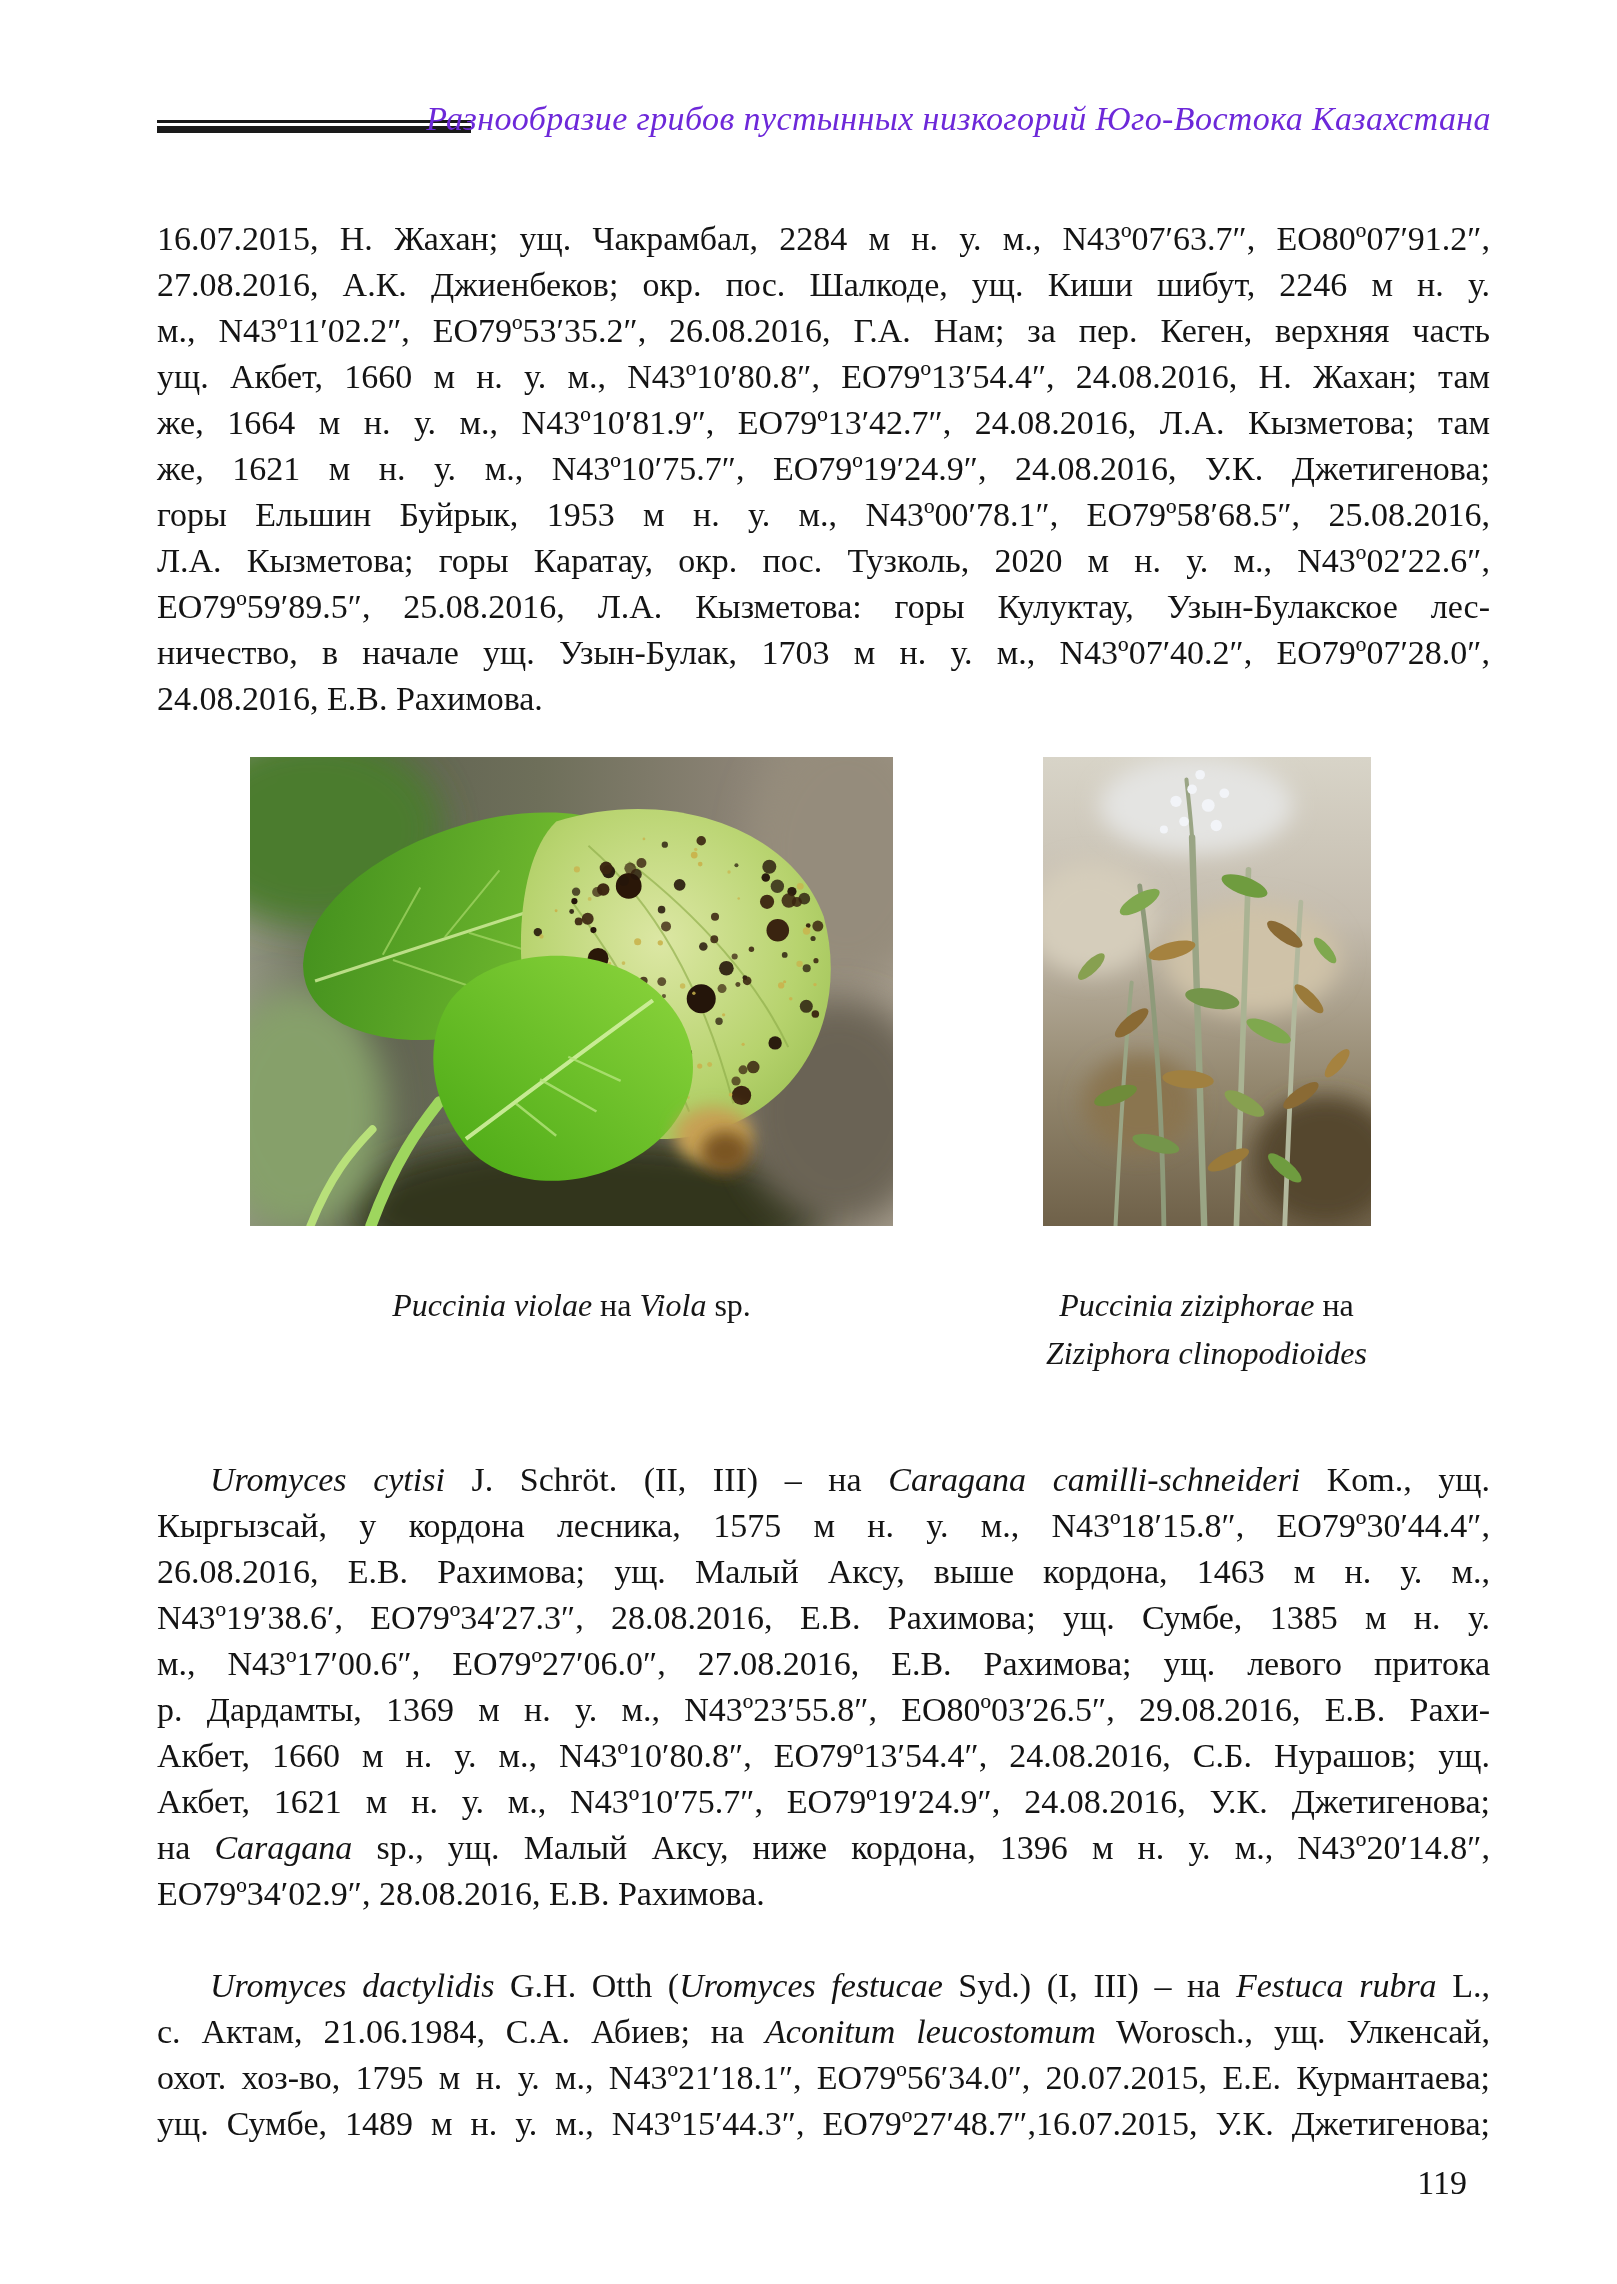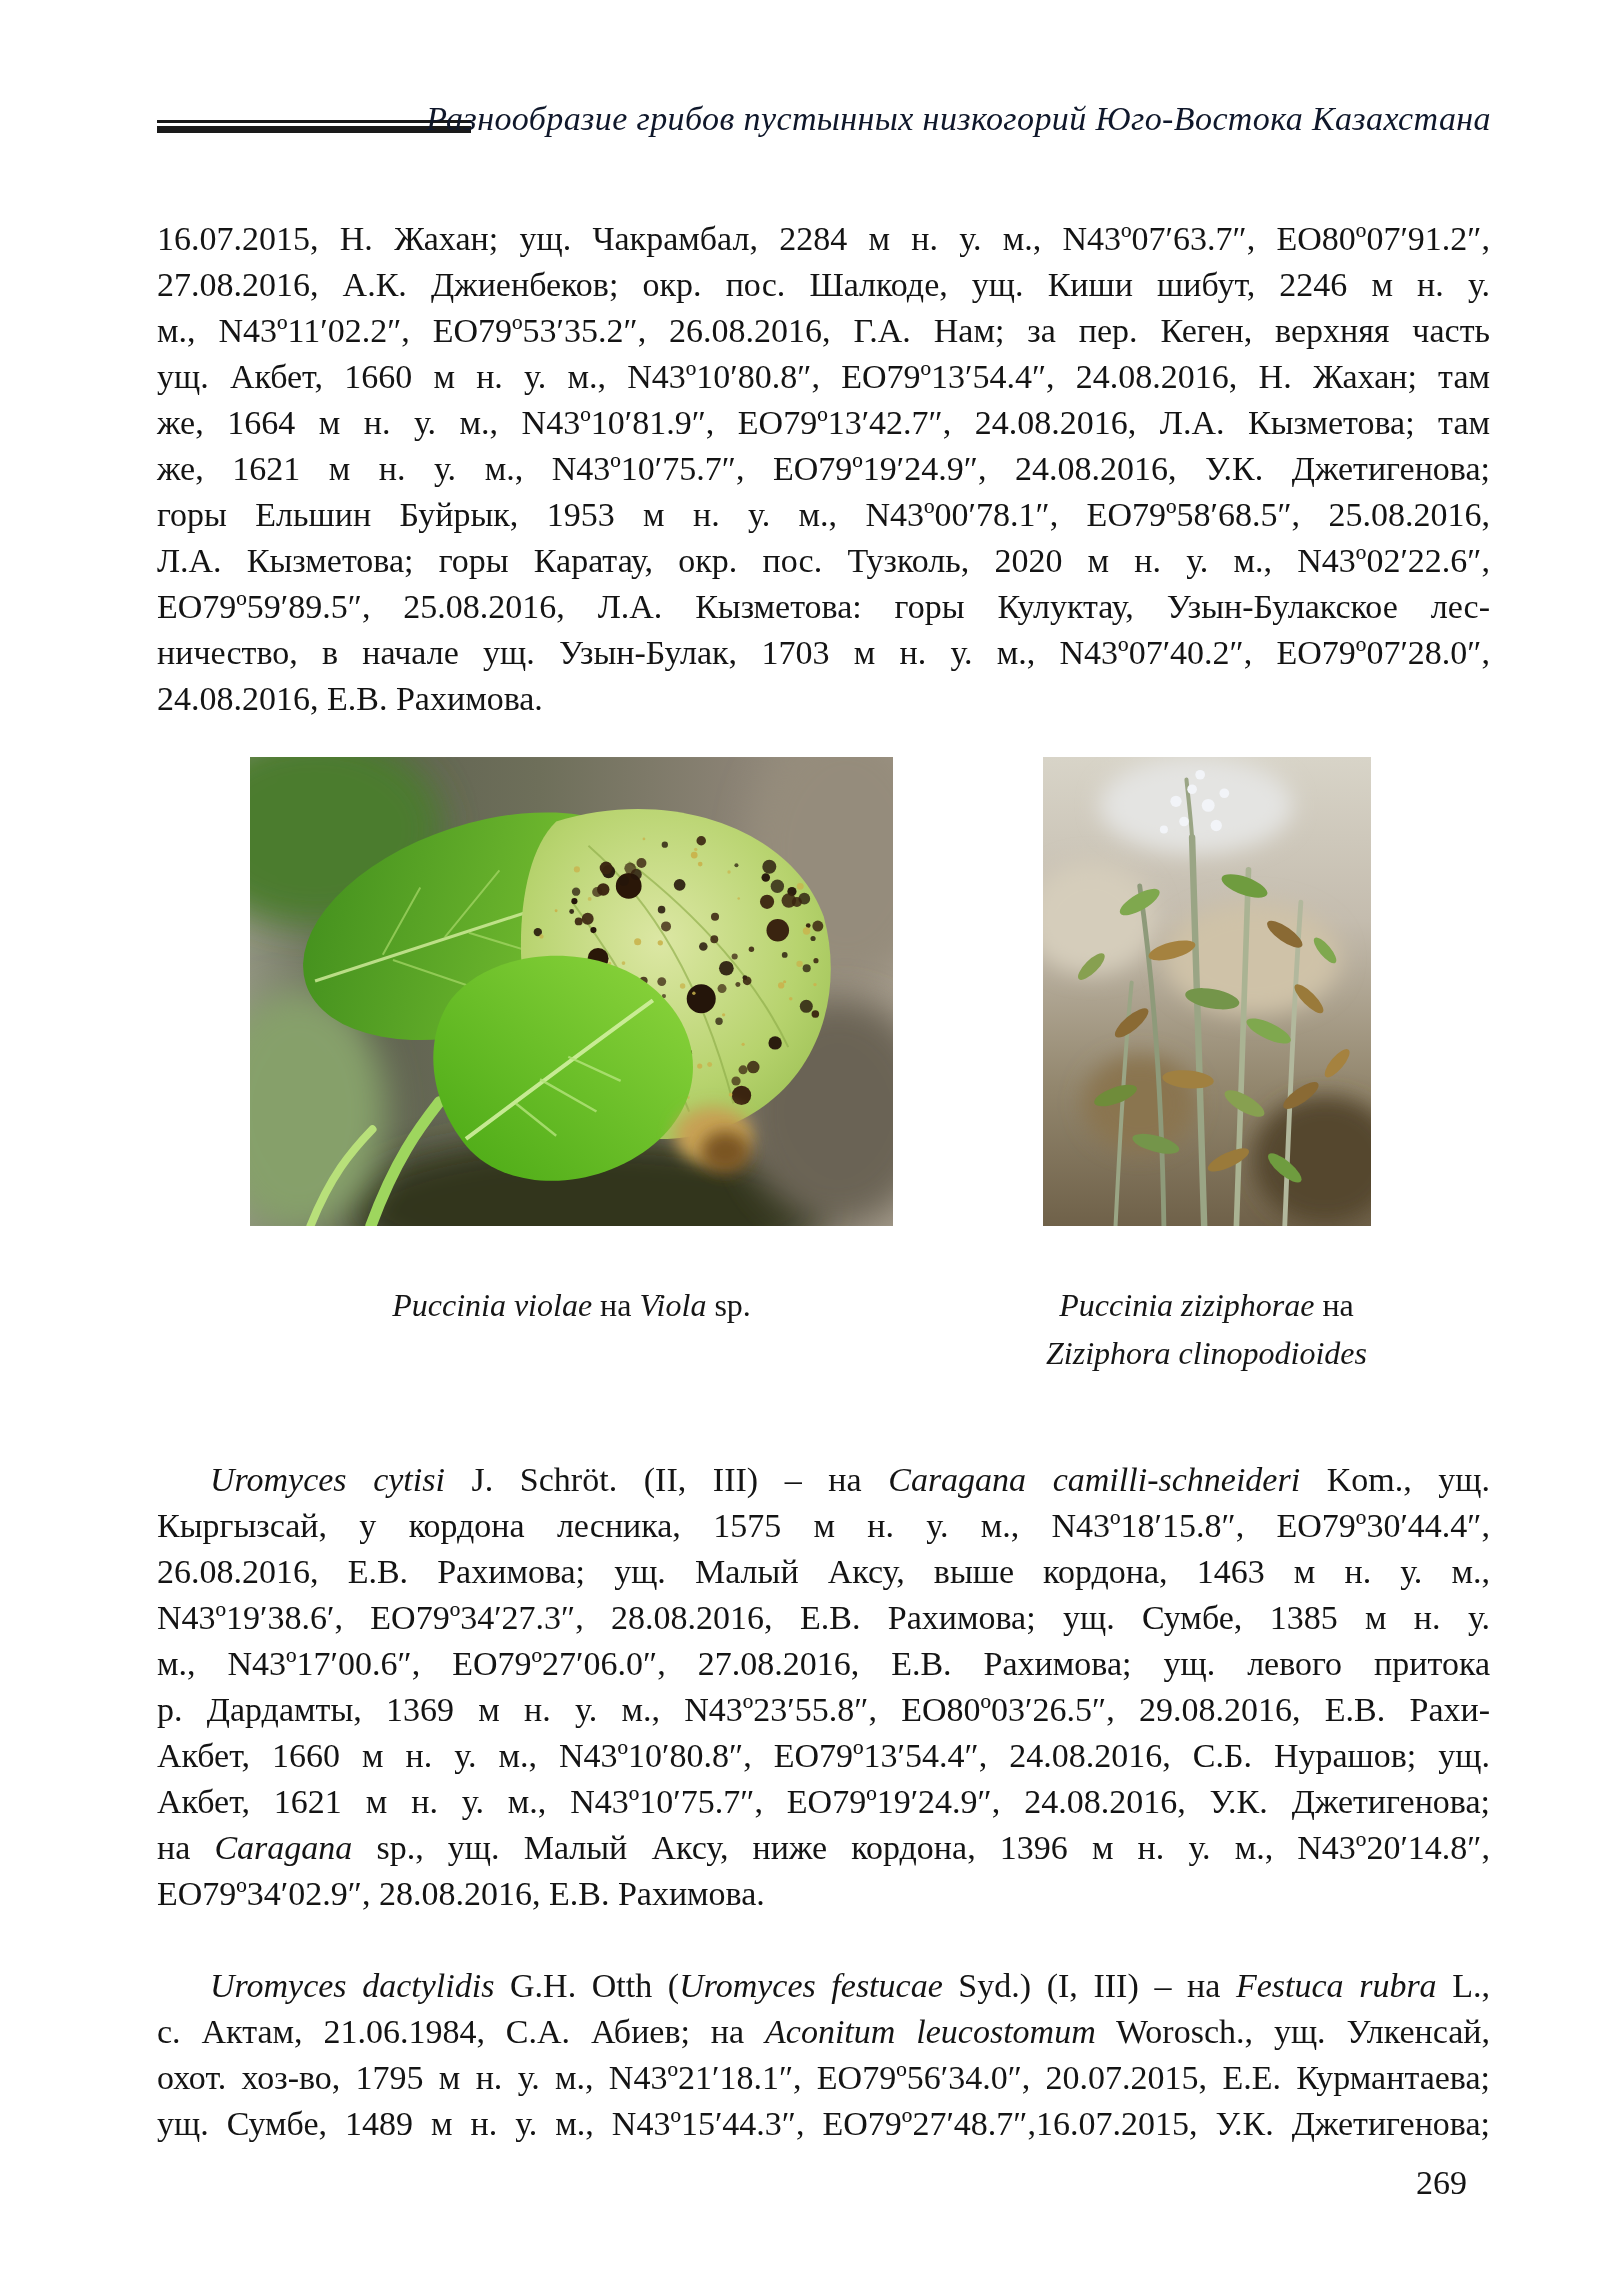--- a/index.html
+++ b/index.html
@@ -4,21 +4,21 @@
 <style>
   html,body{margin:0;padding:0;background:#ffffff;}
   .page{position:relative;width:1618px;height:2284px;background:#ffffff;overflow:hidden;
         font-family:"Liberation Serif", serif;color:#141414;}
 
   
   .hdr-rule{position:absolute;left:157px;top:120px;width:314px;}
   .hdr-rule .thin{height:3.2px;background:#1a1a1a;}
   .hdr-rule .thick{height:7.3px;background:#1a1a1a;margin-top:2.4px;}
   .hdr-title{position:absolute;right:127px;top:95px;text-align:right;
-             font-size:34px;line-height:47px;font-style:italic;letter-spacing:0.4px;color:#0f172a;}
+             font-size:34px;line-height:47px;font-style:italic;letter-spacing:0.4px;color:#6d28d9;}
 
   
   .para{position:absolute;left:157px;width:1333px;font-size:34px;}
   .tline{height:46px;line-height:46px;text-align:justify;text-align-last:justify;white-space:nowrap;}
   .tline.no-just{text-align:left;text-align-last:left;}
   .tline.indent{padding-left:53px;}
   #para-1{top:216px;}
   #para-2{top:1457px;}
   #para-3{top:1963px;}
 
@@ -336,15 +336,15 @@
       <div class="tline"><span>на </span><i>Caragana</i><span> sp., ущ. Малый Аксу, ниже кордона, 1396 м н. у. м., N43º20′14.8″,</span></div>
       <div class="tline no-just"><span>ЕО79º34′02.9″, 28.08.2016, Е.В. Рахимова.</span></div>
     </div>
   <div class="para" id="para-3">
       <div class="tline indent"><span></span><i>Uromyces dactylidis</i><span> G.H. Otth (</span><i>Uromyces festucae</i><span> Syd.) (I, III) – на </span><i>Festuca rubra</i><span> L.,</span></div>
       <div class="tline"><span>с. Актам, 21.06.1984, С.А. Абиев; на </span><i>Aconitum leucostomum</i><span> Worosch., ущ. Улкенсай,</span></div>
       <div class="tline"><span>охот. хоз-во, 1795 м н. у. м., N43º21′18.1″, ЕО79º56′34.0″, 20.07.2015, Е.Е. Курмантаева;</span></div>
       <div class="tline"><span>ущ. Сумбе, 1489 м н. у. м., N43º15′44.3″, ЕО79º27′48.7″,16.07.2015, У.К. Джетигенова;</span></div>
     </div>
 
-  <div class="pagenum">269</div>
+  <div class="pagenum">119</div>
 </div>
 
 
 </body></html>

